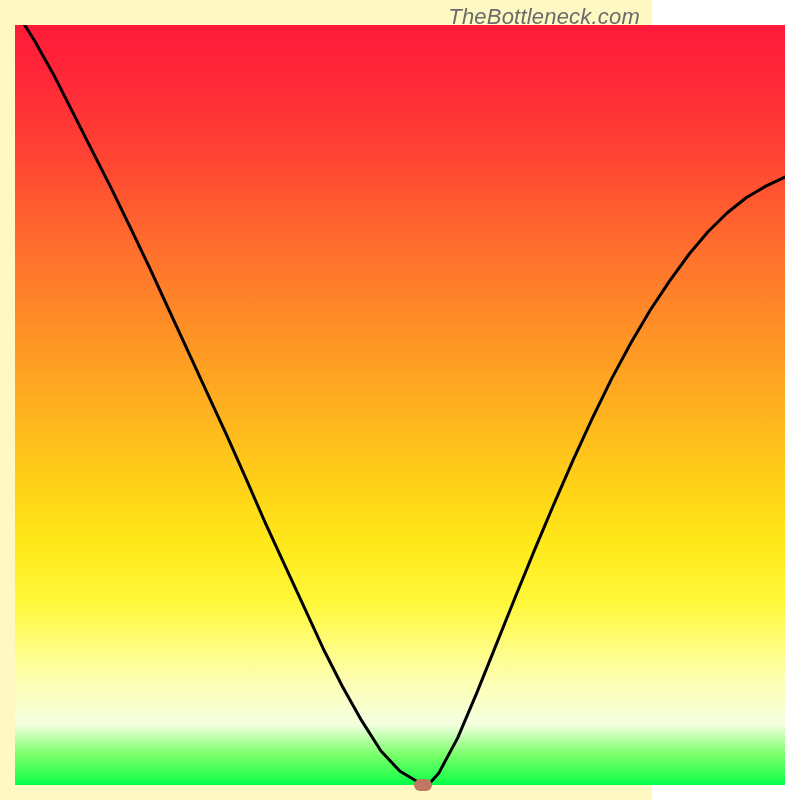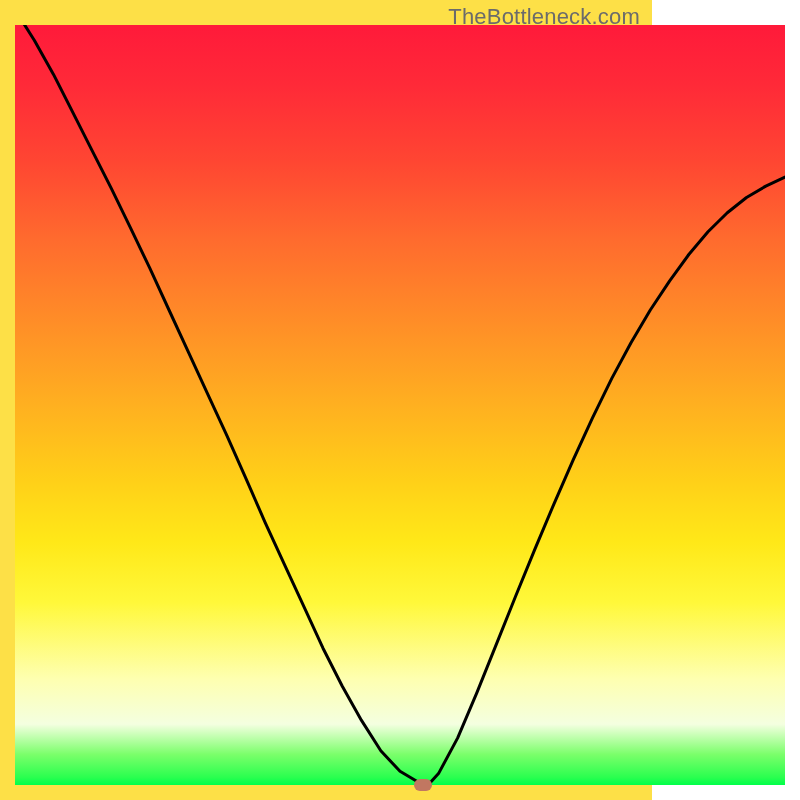--- a/index.html
+++ b/index.html
@@ -1,21 +1,22 @@
 <!DOCTYPE html>
 <html><head>
 <meta charset="utf-8">
 <style>
   * { margin: 0; padding: 0; box-sizing: border-box; }
   html, body { width: 800px; height: 800px; overflow: hidden; }
   .container {
     width: 652px;
     height: 800px;
     position: relative;
-    background: #fde047;
+    background: #fef9c3;
+    font-style: italic;
   }
   .plot-area {
     position: absolute;
     left: 15px;
     top: 25px;
     width: 770px;
     height: 760px;
     background: linear-gradient(to bottom,
       #ff1a3a 0%,
       #ff2a38 8%,

